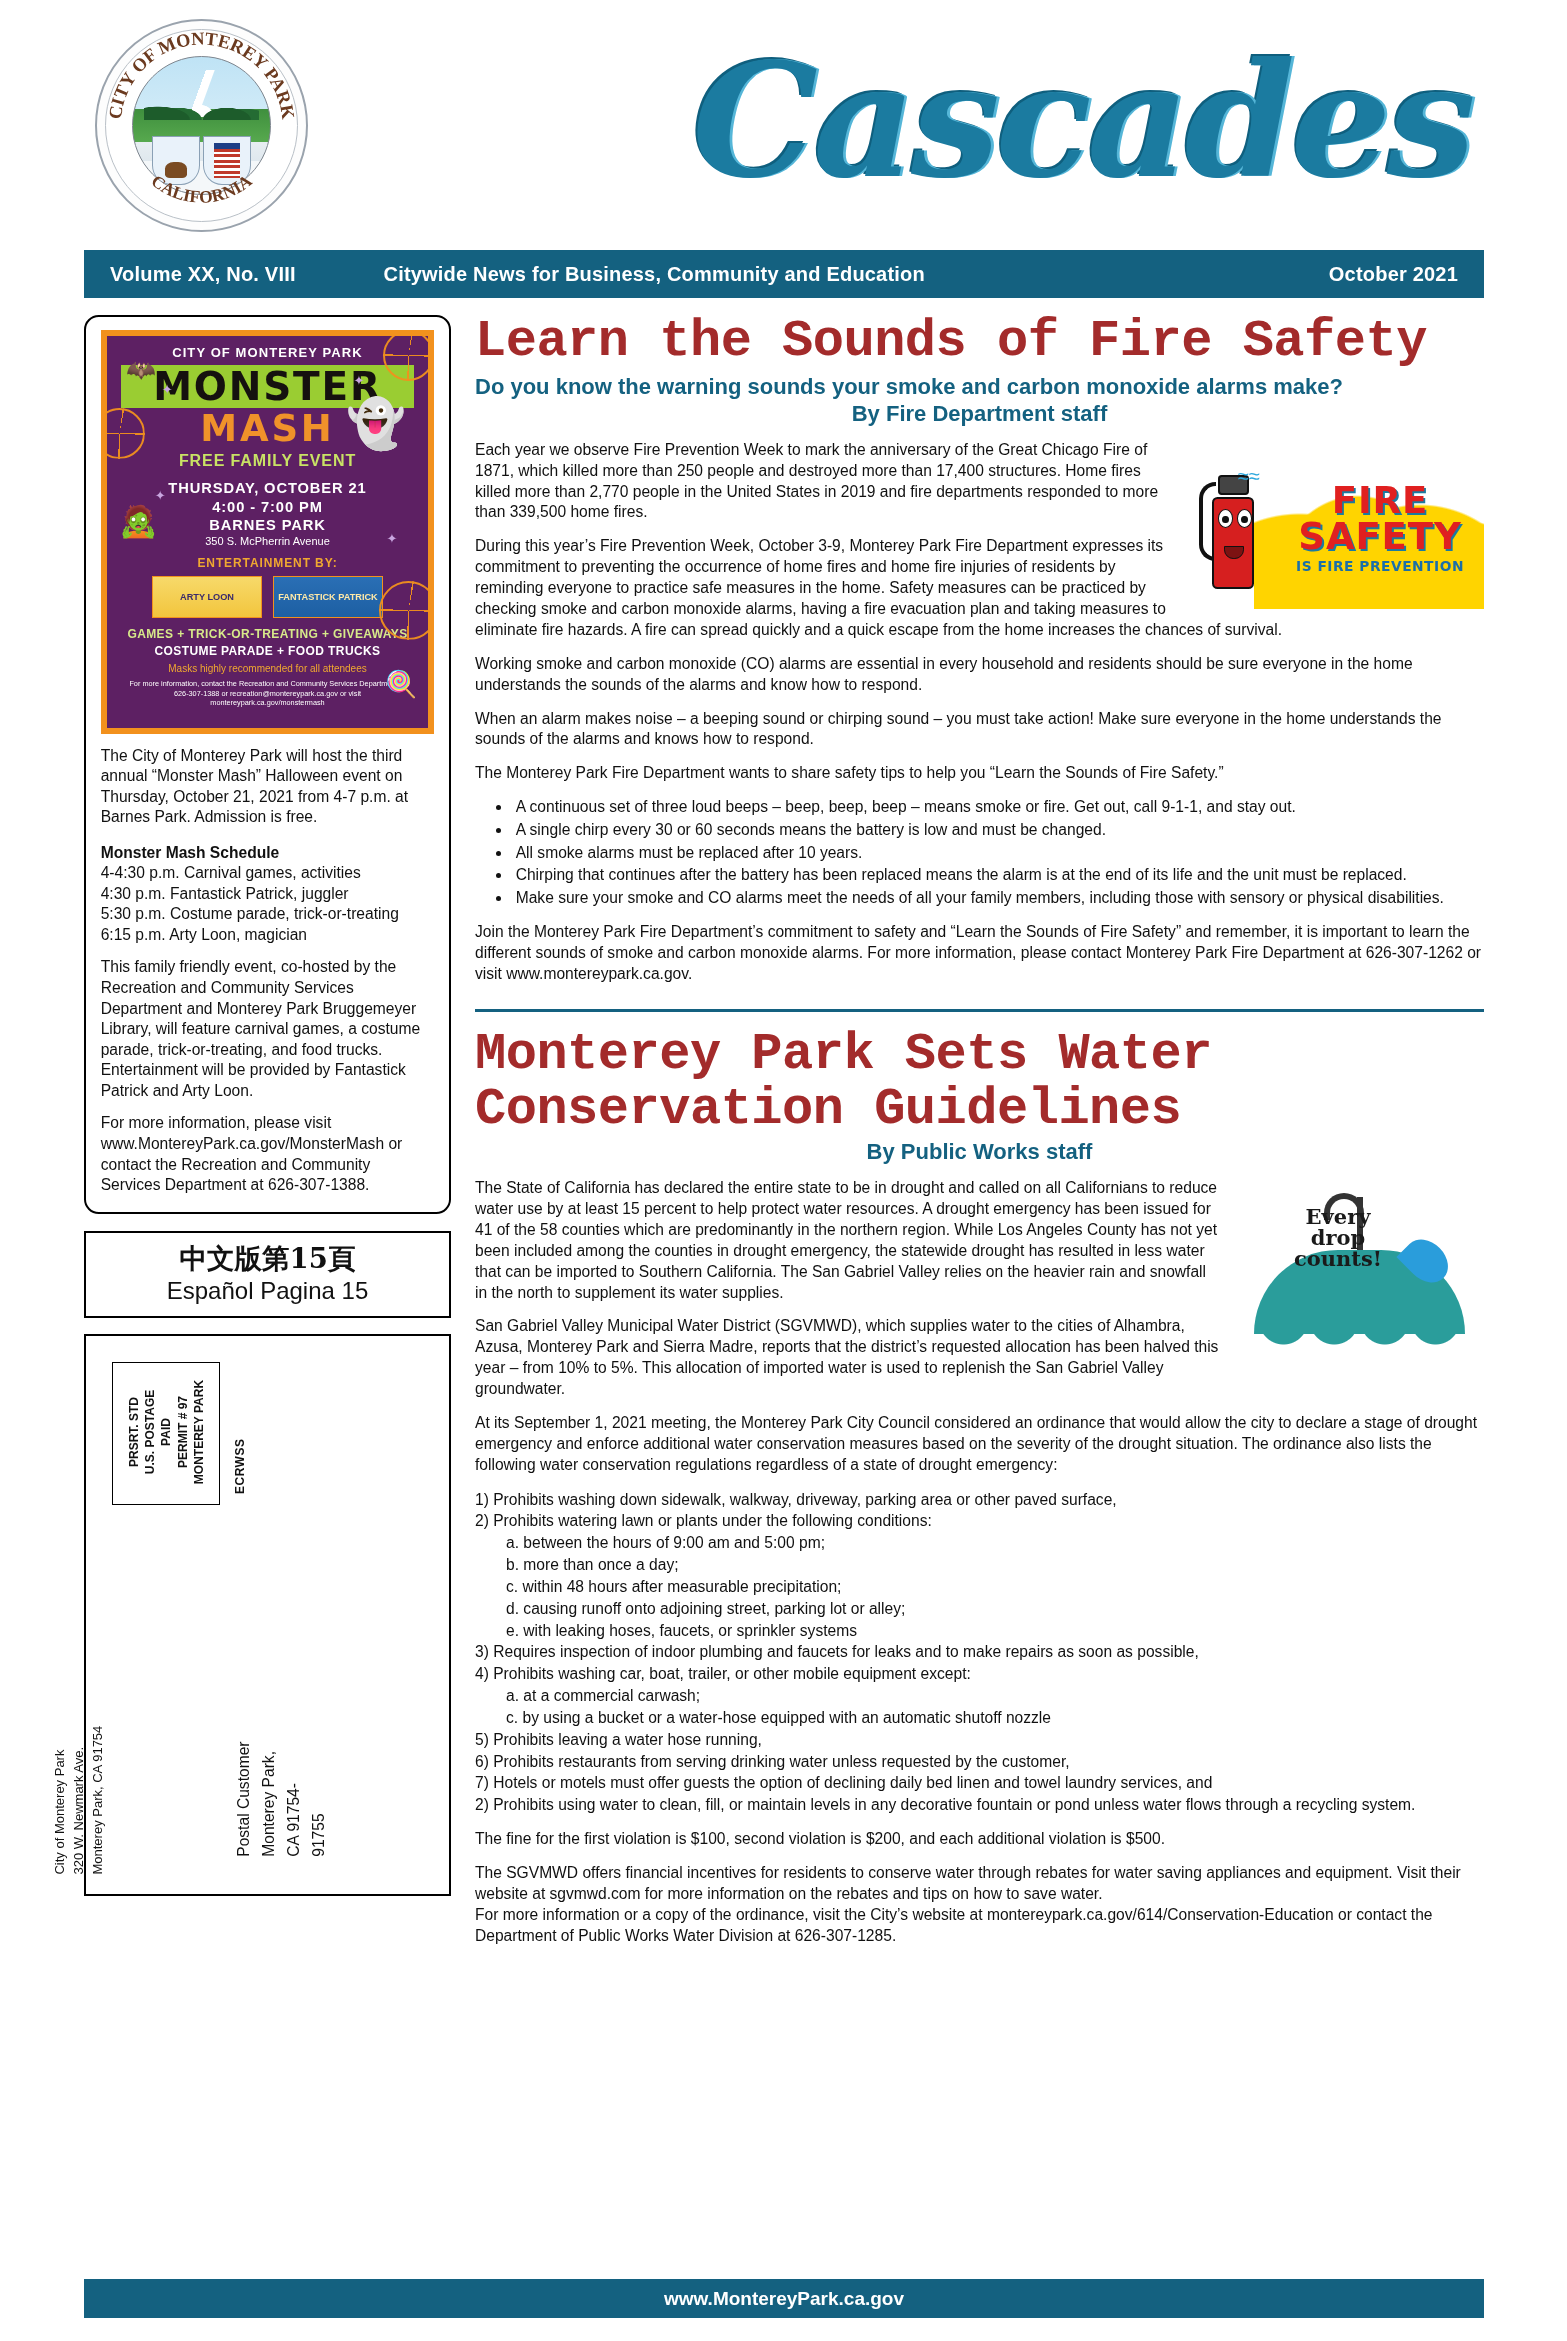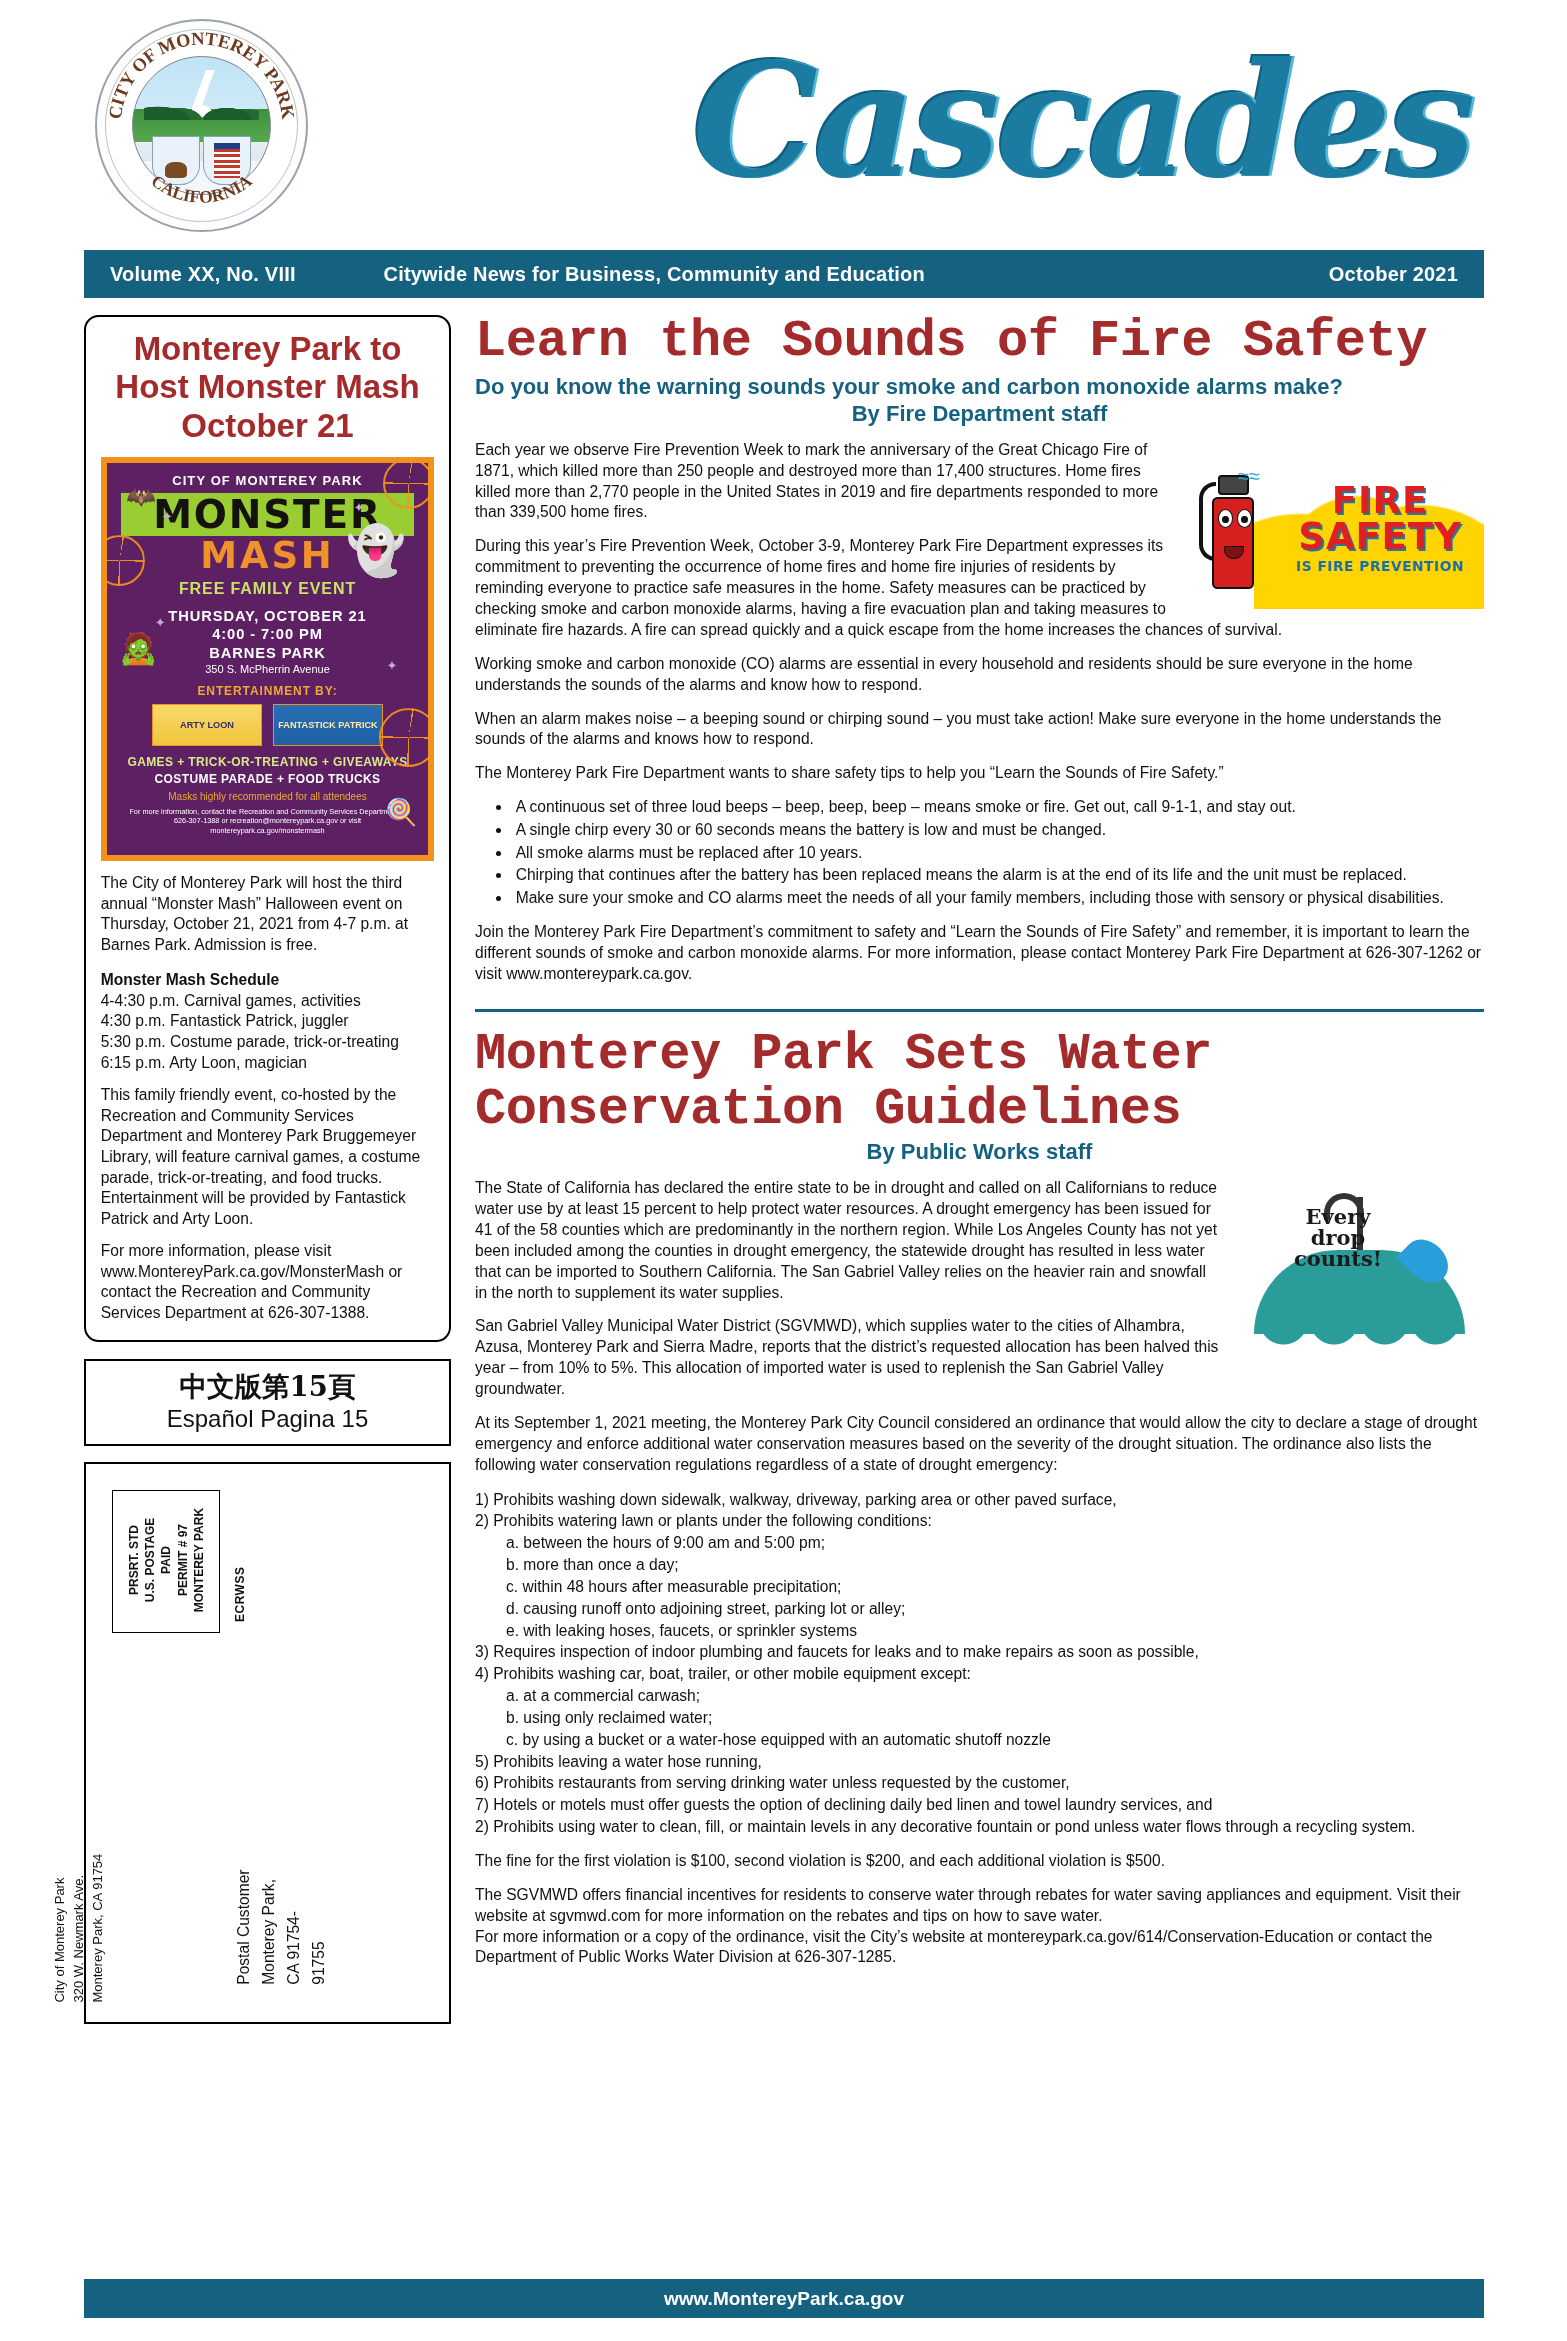--- a/index.html
+++ b/index.html
@@ -333,21 +333,20 @@
     <div class="vol">Volume XX, No. VIII</div>
     <div class="mid">Citywide News for Business, Community and Education</div>
     <div class="date">October 2021</div>
   </div>
 
   <div class="content">
 
     <div class="col-left">
 
       <div class="side-box">
-        <div class="side-head">Monterey Park to Host Monster Mash October 21</div>
 
         <div class="flyer">
           <div class="web tr"></div>
           <div class="web tl"></div>
           <div class="web br"></div>
           <div class="bat">🦇</div>
           <div class="ghost">👻</div>
           <div class="mummy">🧟</div>
           <div class="candy">🍭</div>
           <div class="star" style="left:55px;top:46px">✦</div>
@@ -487,21 +486,20 @@
           <div class="lvl1">1) Prohibits washing down sidewalk, walkway, driveway, parking area or other paved surface,</div>
           <div class="lvl1">2) Prohibits watering lawn or plants under the following conditions:</div>
           <div class="lvl2">a. between the hours of 9:00 am and 5:00 pm;</div>
           <div class="lvl2">b. more than once a day;</div>
           <div class="lvl2">c. within 48 hours after measurable precipitation;</div>
           <div class="lvl2">d. causing runoff onto adjoining street, parking lot or alley;</div>
           <div class="lvl2">e. with leaking hoses, faucets, or sprinkler systems</div>
           <div class="lvl1">3) Requires inspection of indoor plumbing and faucets for leaks and to make repairs as soon as possible,</div>
           <div class="lvl1">4) Prohibits washing car, boat, trailer, or other mobile equipment except:</div>
           <div class="lvl2">a. at a commercial carwash;</div>
-          <div class="lvl2">b. using only reclaimed water;</div>
           <div class="lvl2">c. by using a bucket or a water-hose equipped with an automatic shutoff nozzle</div>
           <div class="lvl1">5) Prohibits leaving a water hose running,</div>
           <div class="lvl1">6) Prohibits restaurants from serving drinking water unless requested by the customer,</div>
           <div class="lvl1">7) Hotels or motels must offer guests the option of declining daily bed linen and towel laundry services, and</div>
           <div class="lvl1">2) Prohibits using water to clean, fill, or maintain levels in any decorative fountain or pond unless water flows through a recycling system.</div>
         </div>
 
         <div class="art-body">
           <p>The fine for the first violation is $100, second violation is $200, and each additional violation is $500.</p>
           <p style="white-space:pre-line">The SGVMWD offers financial incentives for residents to conserve water through rebates for water saving appliances and equipment. Visit their website at sgvmwd.com for more information on the rebates and tips on how to save water.

